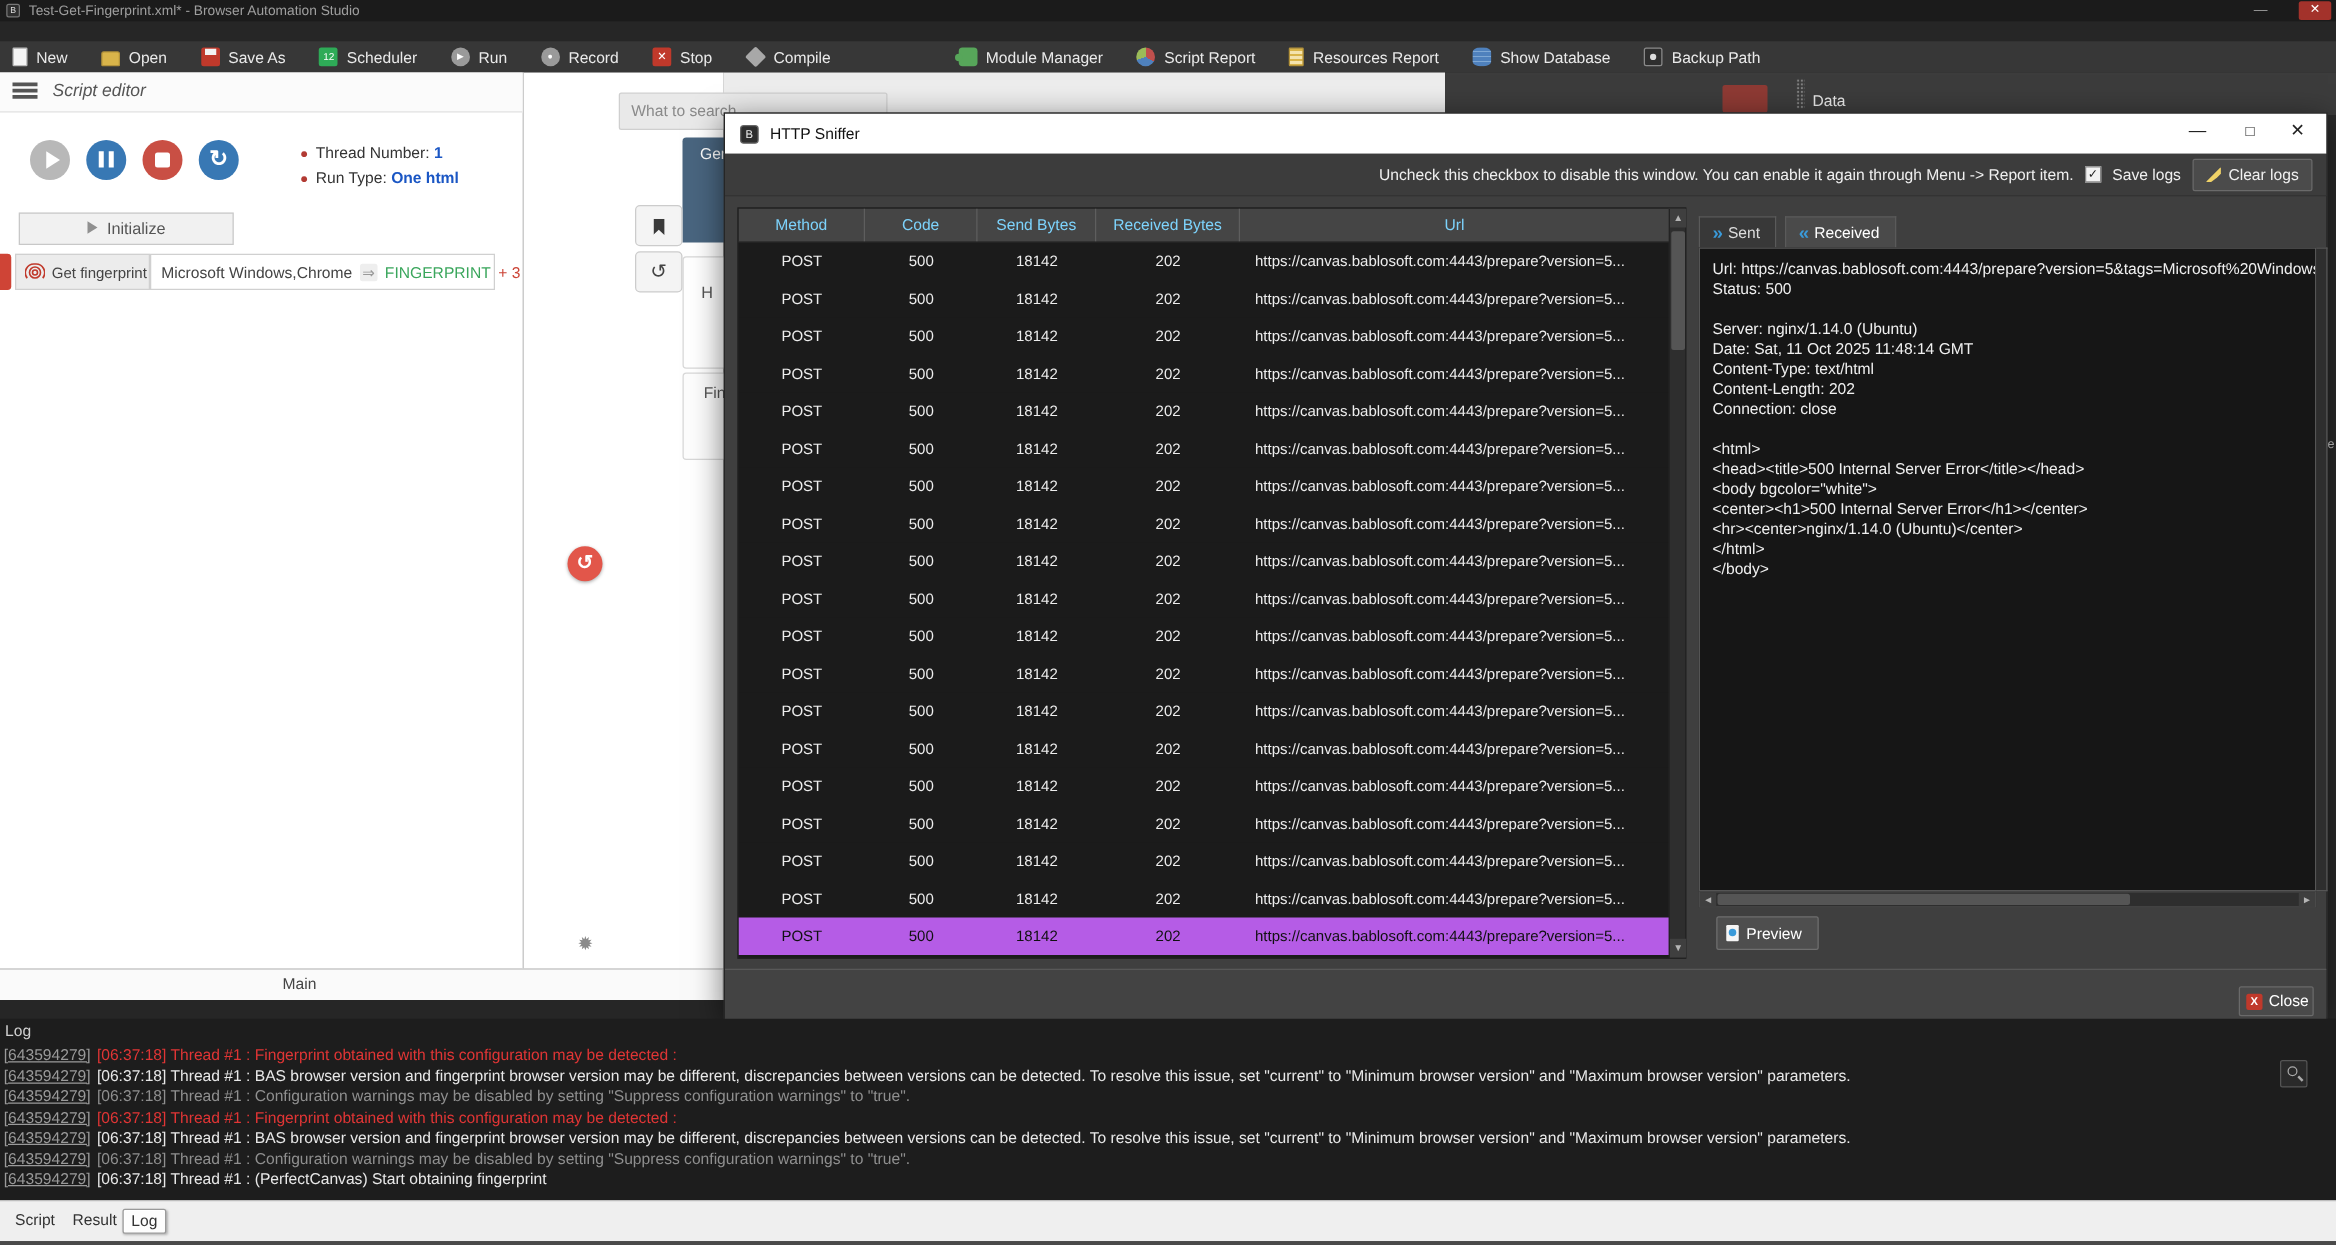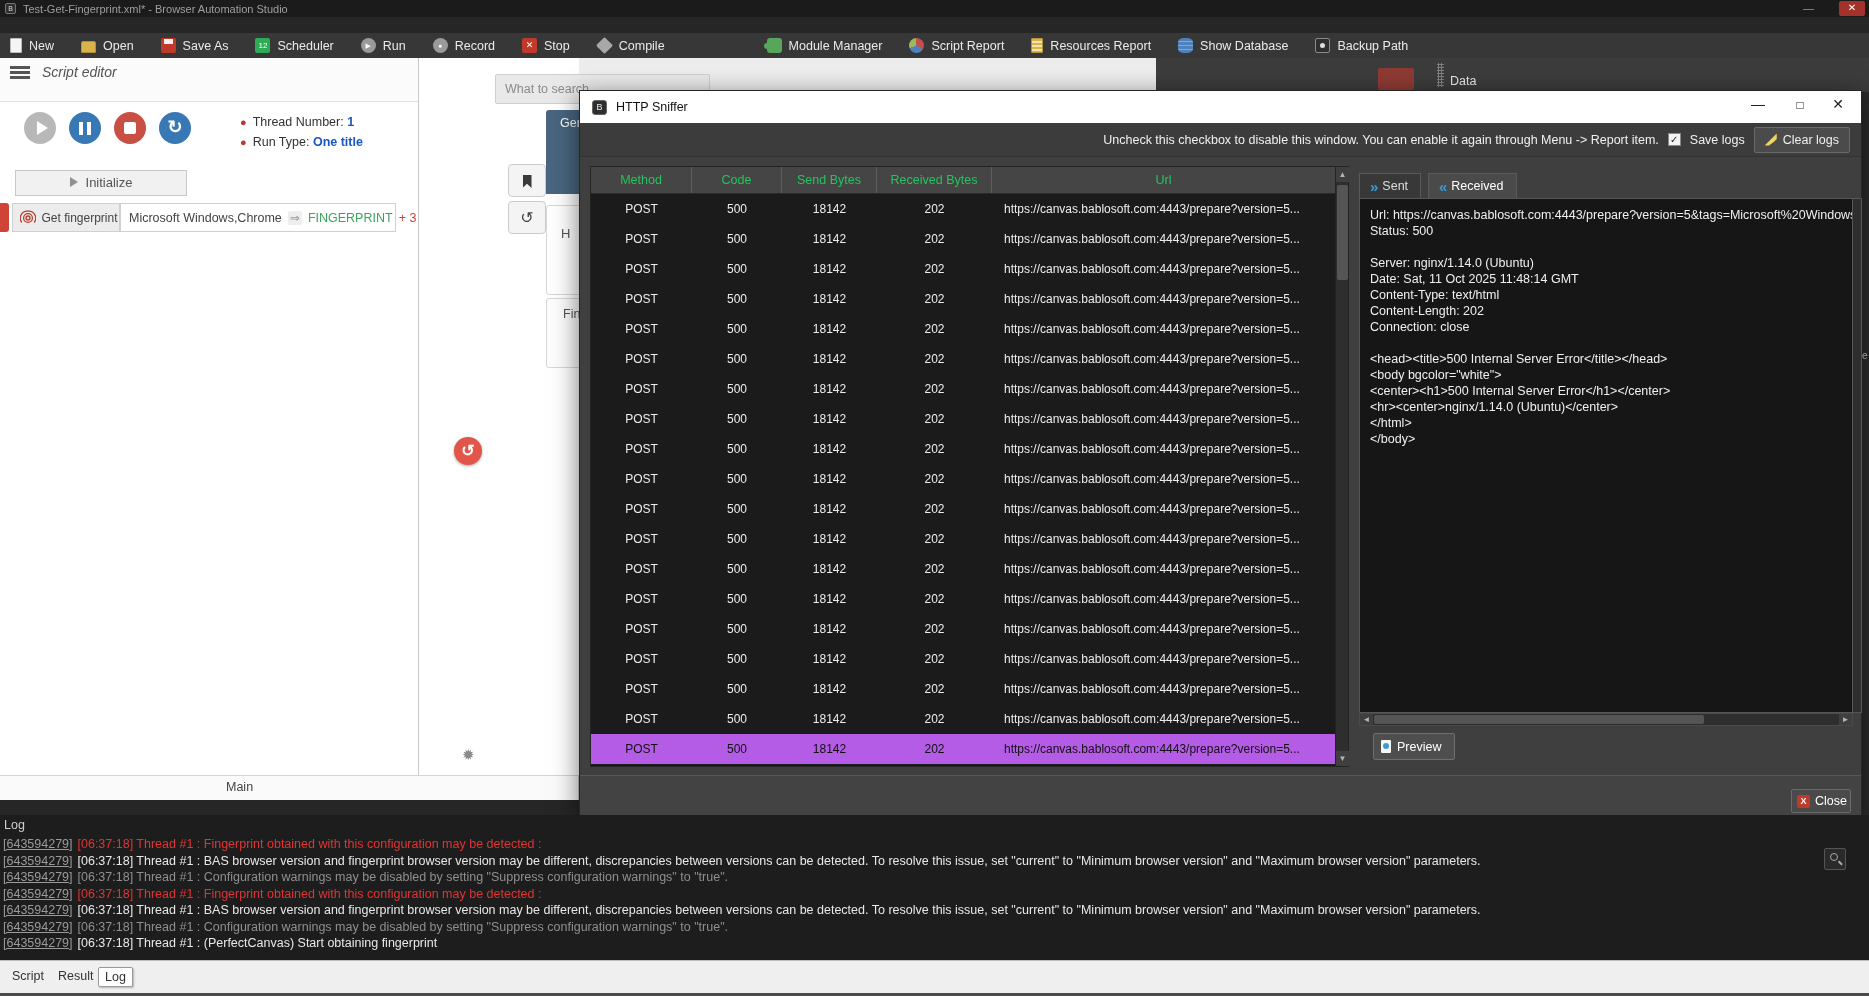--- a/index.html
+++ b/index.html
@@ -36,21 +36,21 @@
   .ic-module { background:#57a65a; border-radius:3px; }
   .ic-module:before { content:""; position:absolute; left:-3px; top:5px; width:6px; height:6px; border-radius:50%; background:#57a65a; }
   .ic-report { border-radius:50%; background:conic-gradient(#c0504d 0 120deg, #4f81bd 120deg 250deg, #9bbb59 250deg 360deg); }
   .ic-resources { background:#d9b44a; border:1px solid #b3923a; width:12px; border-radius:1px; background-image:repeating-linear-gradient(#d9b44a 0 2px, #f4e3ae 2px 4px); }
   .ic-database { background:#4f81bd; border-radius:6px/4px; background-image:repeating-linear-gradient(#4f81bd 0 3px, #7fa8d4 3px 4px); }
   .ic-backup { background:#2f2f2f; border:1px solid #8a8a8a; border-radius:2px; }
   .ic-backup:before { content:""; position:absolute; left:4px; top:4px; width:5px; height:5px; background:#ddd; border-radius:50%; }
 
   
   #left-panel { left:0; top:58px; width:419px; height:717px; background:#fff; border-right:1px solid #c9c9c9; }
-  #ed-header { position:absolute; left:0; top:0; width:100%; height:44px; background:#fbfbfb; border-bottom:1px solid #e2e2e2; }
+  #ed-header { position:absolute; left:0; top:0; width:100%; height:32px; background:#fbfbfb; border-bottom:1px solid #e2e2e2; }
   #hamburger { position:absolute; left:10px; top:8px; width:20px; height:14px; }
   #hamburger i { display:block; height:3px; background:#555; margin-bottom:2px; }
   #ed-title { position:absolute; left:42px; top:6px; font-style:italic; font-size:14px; color:#555; }
   .ctl { position:absolute; top:54px; width:32px; height:32px; border-radius:50%; color:#fff; text-align:center; }
   #btn-play { left:24px; background:#b8b8b8; }
   #btn-pause { left:69px; background:#3878b4; }
   #btn-stop { left:114px; background:#c94f44; }
   #btn-restart { left:159px; background:#3878b4; font-size:18px; line-height:30px; font-weight:bold; }
   .tri { display:inline-block; width:0; height:0; border-left:11px solid #fff; border-top:7px solid transparent; border-bottom:7px solid transparent; margin:9px 0 0 4px; }
   .pbars { display:inline-block; margin-top:9px; }
@@ -106,21 +106,21 @@
   #dlg-infobar { position:absolute; left:0; top:32px; width:100%; height:34px; background:#3c3c3c; border-bottom:1px solid #333; display:flex; align-items:center; justify-content:flex-end; gap:9px; padding-right:11px; }
   #info-text { color:#f0f0f0; font-size:12.5px; }
   #chk-save { width:13px; height:13px; background:#f2f2f2; border:1px solid #888; font-size:10px; line-height:12px; text-align:center; color:#222; }
   #save-label { color:#f0f0f0; font-size:12.5px; }
   #btn-clear { height:26px; background:#4b4b4b; border:1px solid #6a6a6a; border-radius:2px; color:#f0f0f0; font-size:12.5px; display:flex; align-items:center; gap:6px; padding:0 10px; }
   .broom { width:12px; height:12px; background:linear-gradient(135deg,#caa24a 0 45%, #f0d267 45% 100%); clip-path:polygon(0 100%, 60% 40%, 100% 0, 100% 45%, 75% 70%, 35% 100%); }
 
   
   #sn-table { position:absolute; left:10px; top:75px; width:759px; height:601px; background:#1b1b1b; border:1px solid #232323; }
   #sn-header { display:flex; height:27px; background:#454545; border-bottom:1px solid #2a2a2a; }
-  #sn-header .hc { color:#22c55e; font-size:12.5px; line-height:26px; text-align:center; border-right:1px solid #5e5e5e; overflow:hidden; white-space:nowrap; }
+  #sn-header .hc { color:#7dd3fc; font-size:12.5px; line-height:26px; text-align:center; border-right:1px solid #5e5e5e; overflow:hidden; white-space:nowrap; }
   #sn-rows { position:absolute; left:0; top:27px; width:745px; }
   .srow { display:flex; height:30px; background:#1b1b1b; }
   .srow.sel { background:#b55ce6; }
   .srow .c { color:#ededed; font-size:12px; line-height:30px; text-align:center; overflow:hidden; white-space:nowrap; }
   .srow.sel .c { color:#101010; }
   .srow .c.url { text-align:left; padding-left:12px; }
   #sn-vscroll { position:absolute; right:0; top:0; width:13px; height:599px; background:#2e2e2e; border-left:1px solid #232323; }
   .sb-arrow { position:absolute; left:0; width:13px; height:15px; color:#b5b5b5; font-size:8px; text-align:center; line-height:15px; background:#3f3f3f; }
   #sn-vthumb { position:absolute; left:1px; top:18px; width:11px; height:95px; background:#555; border-radius:2px; }
 
@@ -259,21 +259,21 @@
       <div id="ed-title">Script editor</div>
     </div>
     <div class="ctl" id="btn-play"><span class="tri"></span></div>
     <div class="ctl" id="btn-pause"><span class="pbars"><i></i><i></i></span></div>
     <div class="ctl" id="btn-stop"><span class="sq"></span></div>
     <div class="ctl" id="btn-restart"><span>↻</span></div>
     <div class="stat" id="stat1">
       <span class="dot">●</span><span>Thread Number:</span> <span class="val">1</span>
     </div>
     <div class="stat" id="stat2">
-      <span class="dot">●</span><span>Run Type:</span> <span class="val">One title</span>
+      <span class="dot">●</span><span>Run Type:</span> <span class="val">One html</span>
     </div>
     <div id="btn-init"><span class="tri2"></span><span>Initialize</span></div>
     <div id="fp-row">
       <div id="fp-bar"></div>
       <div id="fp-cell1">
         <svg width="16" height="16" viewBox="0 0 16 16">
             <g fill="none" stroke="#c0392b" stroke-width="1.3">
               <circle cx="8" cy="8" r="2"></circle>
               <circle cx="8" cy="8" r="4.4"></circle>
               <path d="M1.8 12.5 A7 7 0 0 1 8 1.2 a7 7 0 0 1 6.2 11.3"></path>
@@ -473,20 +473,21 @@
     <div id="resp-box">
         <div class="ln">Url: https://canvas.bablosoft.com:4443/prepare?version=5&amp;tags=Microsoft%20Windows,Chrome</div>
         <div class="ln">Status: 500</div>
         <div class="ln"> </div>
         <div class="ln">Server: nginx/1.14.0 (Ubuntu)</div>
         <div class="ln">Date: Sat, 11 Oct 2025 11:48:14 GMT</div>
         <div class="ln">Content-Type: text/html</div>
         <div class="ln">Content-Length: 202</div>
         <div class="ln">Connection: close</div>
         <div class="ln"> </div>
+        <div class="ln">&lt;html&gt;</div>
         <div class="ln">&lt;head&gt;&lt;title&gt;500 Internal Server Error&lt;/title&gt;&lt;/head&gt;</div>
         <div class="ln">&lt;body bgcolor="white"&gt;</div>
         <div class="ln">&lt;center&gt;&lt;h1&gt;500 Internal Server Error&lt;/h1&gt;&lt;/center&gt;</div>
         <div class="ln">&lt;hr&gt;&lt;center&gt;nginx/1.14.0 (Ubuntu)&lt;/center&gt;</div>
         <div class="ln">&lt;/html&gt;</div>
         <div class="ln">&lt;/body&gt;</div>
       </div>
     <div id="resp-vscroll"></div>
     <div id="resp-hscroll">
       <div class="ar" style="left:0;">◄</div>

